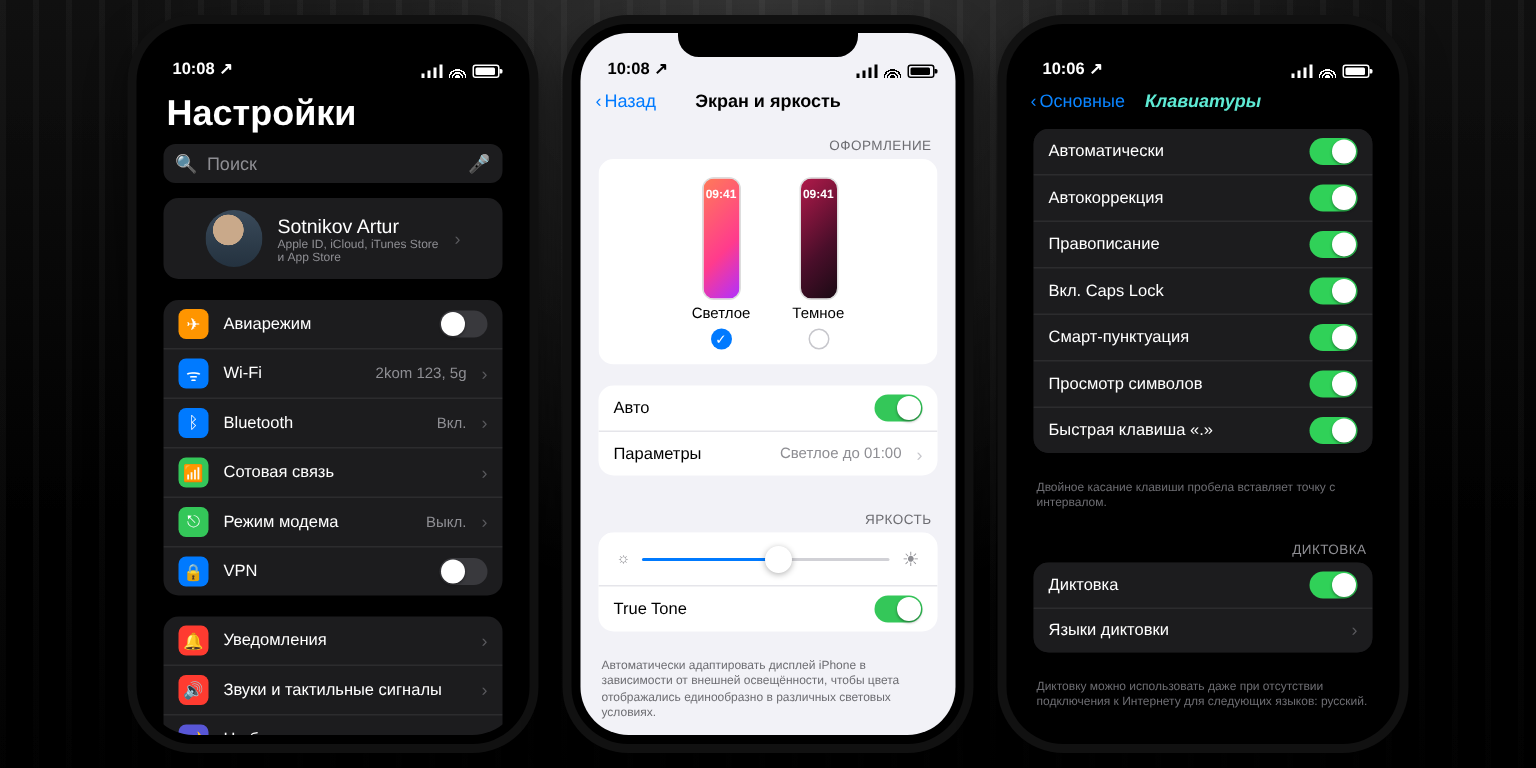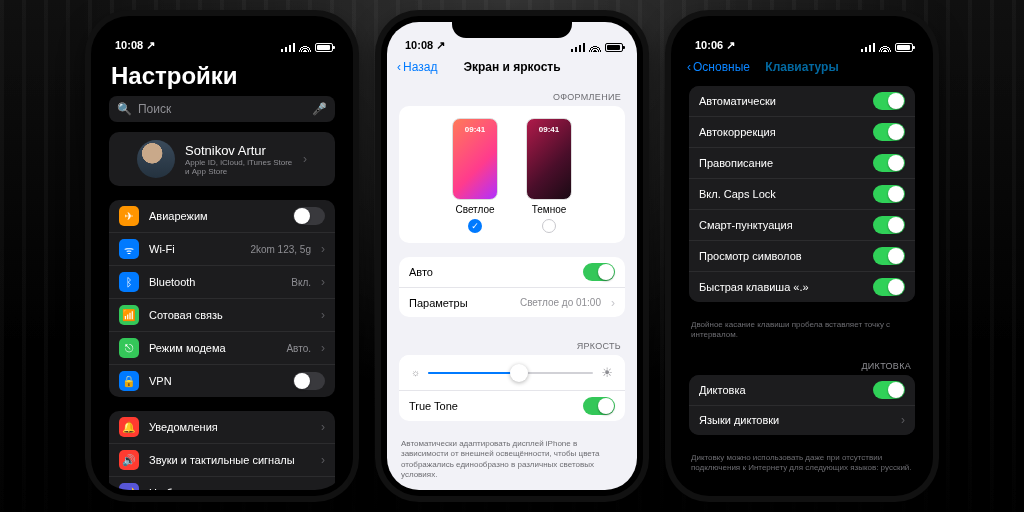--- a/index.html
+++ b/index.html
@@ -101,37 +101,37 @@
 
   
   .nav { display:flex; align-items:center; height:30px; padding:0 10px; font-size:12px; }
   .nav .back { color:#007aff; display:flex; align-items:center; gap:2px; font-size:12px; }
   .nav .title { position:absolute; left:0; right:0; text-align:center; font-weight:600; font-size:12px; pointer-events:none;}
   .section-header { font-size:9px; color:#6d6d72; padding:10px 16px 4px; text-transform:uppercase; letter-spacing:0.3px;text-align:right;}
   .light .group { background:#fff; }
   .light .row { border-top-color:#e5e5ea; color:#000;}
   .appearance { display:flex; justify-content:center; gap:28px; padding:12px 10px 10px; background:#fff;}
   .app-opt { text-align:center; font-size:10px; }
-  .mini { width:46px; height:82px; border-radius:8px; margin:0 auto 4px; position:relative; overflow:hidden; border:0.5px solid #ddd;}
+  .mini { width:26px; height:82px; border-radius:8px; margin:0 auto 4px; position:relative; overflow:hidden; border:0.5px solid #ddd;}
   .mini.lightw { background:linear-gradient(135deg,#ff7a59,#ff3b8d 60%,#b030ff);}
   .mini.darkw { background:linear-gradient(135deg,#b01a4a,#4a0e2a 60%,#1a0a14);}
   .mini .clock{position:absolute;top:6px;left:0;right:0;text-align:center;font-size:8px;color:#fff;font-weight:600;}
   .radio { width:14px;height:14px;border-radius:50%;border:1.5px solid #c7c7cc;margin:4px auto 0;display:block;}
   .radio.sel{ border:none; background:#007aff; position:relative;}
   .radio.sel::after{content:"✓";color:#fff;font-size:9px;position:absolute;inset:0;display:flex;align-items:center;justify-content:center;}
   .slider-row { padding:10px 12px; background:#fff; display:flex; align-items:center; gap:8px;}
   .sun{ color:#8e8e93; font-size:10px;}
   .slider{ flex:1; height:2px; background:#d1d1d6; position:relative; border-radius:1px;}
   .slider .fill{position:absolute;left:0;top:0;bottom:0;width:55%;background:#007aff;border-radius:1px;}
   .slider .knob{position:absolute;left:55%;top:50%;transform:translate(-50%,-50%);width:18px;height:18px;border-radius:50%;background:#fff;box-shadow:0 1px 4px rgba(0,0,0,0.3);}
   .footer-note{font-size:8px;color:#6d6d72;padding:4px 14px 10px;line-height:1.3;}
 
   
   .black .nav .back { color:#30d158; }
-  .black .nav .title { color:#0369a1; }
+  .black .nav .title { color:#5eead4;font-style:italic; }
   .black .section-header { color:#8e8e93; }
   .black .row { border-top-color:#2c2c2e; background:#1c1c1e;}
   .black .group { background:#1c1c1e; }
   .black .footer-note { color:#6d6d72; }
 
   .scroll1 { height: calc(100% - 30px); overflow:hidden; }
   .scroll2 { height: calc(100% - 60px); overflow:hidden; }
   .scroll3 { height: calc(100% - 60px); overflow:hidden; }
 </style>
 </head>
@@ -183,21 +183,21 @@
           <span class="chev">›</span>
         </div>
         <div class="row">
           <span class="icon ic-green">📶</span>
           <span class="label">Сотовая связь</span>
           <span class="chev">›</span>
         </div>
         <div class="row">
           <span class="icon ic-green">⎋</span>
           <span class="label">Режим модема</span>
-          <span class="value">Авто.</span>
+          <span class="value">Выкл.</span>
           <span class="chev">›</span>
         </div>
         <div class="row">
           <span class="icon ic-blue">🔒</span>
           <span class="label">VPN</span>
           <span class="toggle"></span>
         </div>
       </div>
 
       <div class="group dark2">

